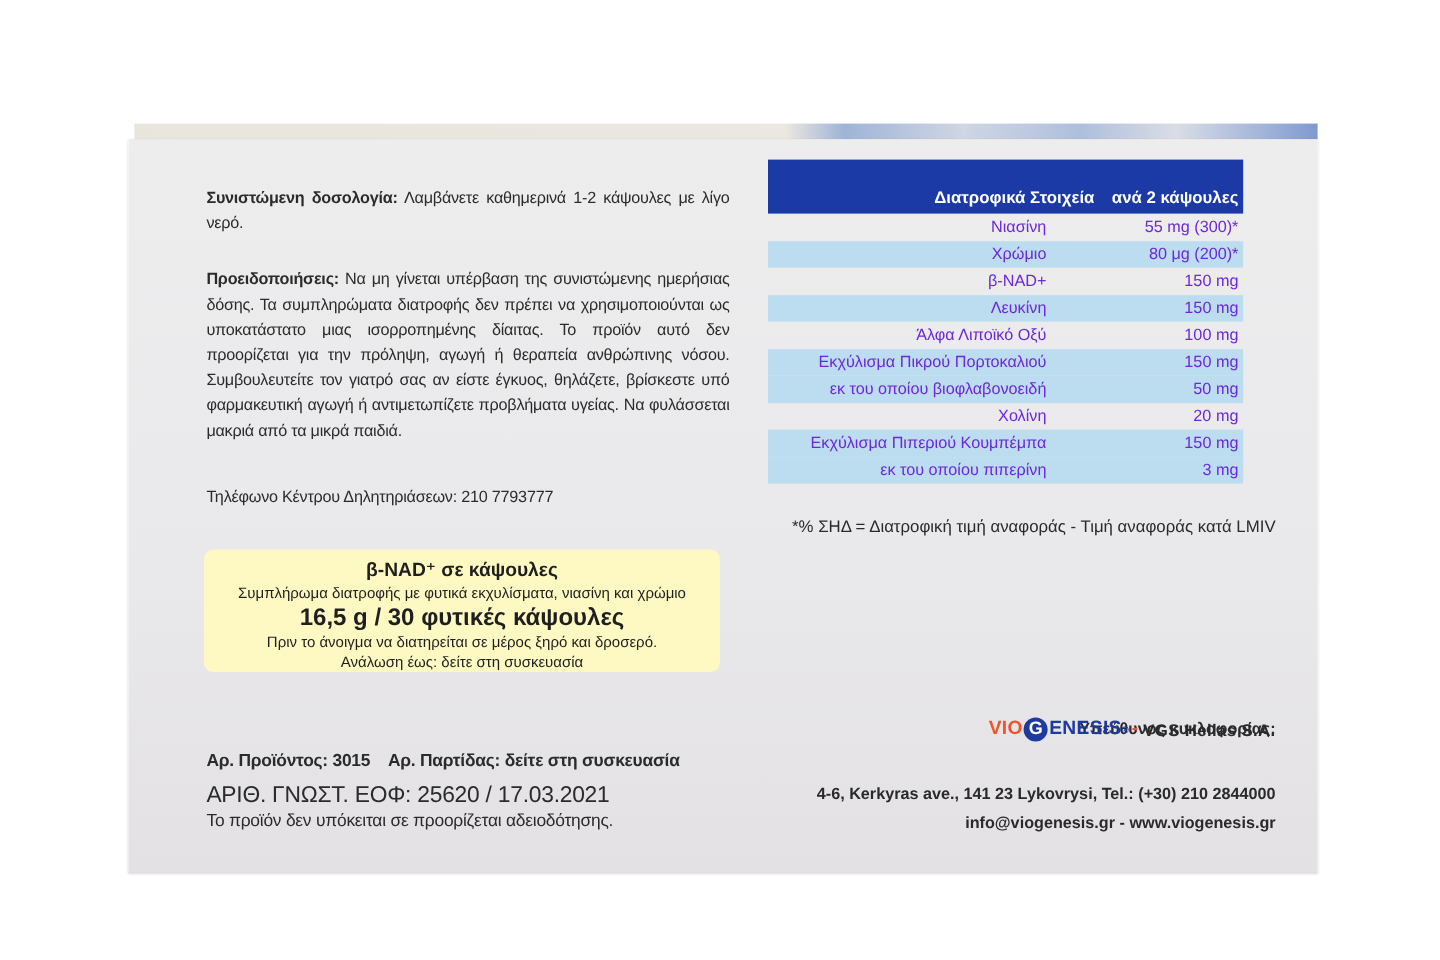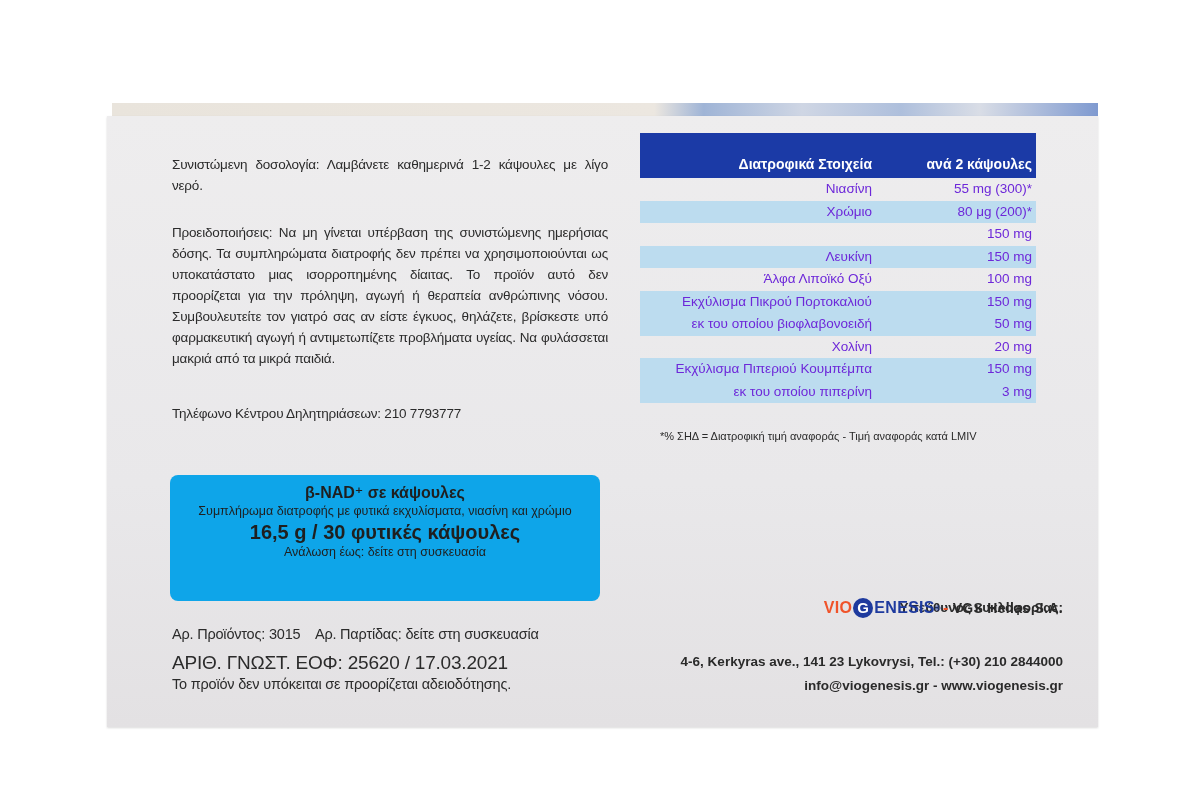--- a/index.html
+++ b/index.html
@@ -5,33 +5,33 @@
   html, body { margin: 0; padding: 0; }
   body { width: 1200px; height: 800px; background: #ffffff; position: relative; overflow: hidden;
          font-family: "Liberation Sans", "DejaVu Sans", sans-serif; color: #2a2a2a; }
   .box-top { position: absolute; left: 112px; top: 103px; width: 986px; height: 13px;
              background: linear-gradient(90deg, #e9e4dc 0%, #ece7e0 55%, #9fb4d6 60%, #cfd6e4 70%, #aebfdc 80%, #d9dde6 88%, #7f9ad0 100%);
              border-bottom: 1px solid #d7cfc2; }
   .box { position: absolute; left: 107px; top: 116px; width: 991px; height: 611px;
          background: linear-gradient(180deg, #eeedee 0%, #e9e8ea 60%, #e3e1e3 100%);
          box-shadow: 0 1px 2px rgba(0,0,0,0.15); }
   .txt { position: absolute; font-size: 13.5px; line-height: 21px; color: #2b2b2b; letter-spacing: -0.2px; }
-  .b { font-weight: normal; }
+  .b { font-weight: bold; }
   .left { left: 172px; width: 436px; text-align: justify; }
   .table { position: absolute; left: 640px; top: 133px; width: 396px; }
-  .thead { background: #1b3aa6; height: 45px; display: flex; align-items: flex-end; padding-bottom: 6px; box-sizing: border-box; color: #fff; font-weight: bold; font-size: 14px; }
+  .thead { background: #1b3aa6; height: 45px; display: flex; align-items: flex-end; padding-bottom: 6px; box-sizing: border-box; color: #fff; font-weight: bold; font-size: 14px; padding-left: 40px; }
   .thead .n { width: 232px; text-align: right; }
   .thead .v { flex: 1; text-align: right; padding-right: 4px; }
   .trow { display: flex; font-size: 13.5px; line-height: 22.5px; color: #6d28d9; }
   .trow.alt { background: #bcdcef; }
   .trow .n { width: 232px; text-align: right; }
   .trow .v { flex: 1; text-align: right; padding-right: 4px; }
-  .foot { position: absolute; left: 660px; top: 430px; font-size: 11px; color: #2a2a2a; }
-  .panel { position: absolute; left: 170px; top: 458px; width: 430px; height: 126px; background: #0ea5e9;
-           border-radius: 8px; text-align: center; color: #1f1f1f; margin-top: 17px; }
+  .foot { position: absolute; left: 660px; top: 430px; font-size: 14px; color: #2a2a2a; }
+  .panel { position: absolute; left: 170px; top: 458px; width: 430px; height: 102px; background: #fef9c3;
+           border-radius: 8px; text-align: center; color: #1f1f1f; }
   .panel .t1 { font-weight: bold; font-size: 16px; margin-top: 8px; line-height: 20px; }
   .panel .t2 { font-size: 12.5px; line-height: 17px; }
   .panel .t3 { font-weight: bold; font-size: 20px; line-height: 24px; }
   .panel .t4 { font-size: 12.5px; line-height: 17px; }
   .right-info { position: absolute; right: 137px; text-align: right; font-size: 13.5px; color: #2a2a2a; font-weight: bold; }
   .logo { display: inline-flex; align-items: center; font-weight: bold; font-size: 16px; letter-spacing: 0.3px; }
   .logo .vio { color: #f0532a; }
   .logo .g { display: inline-block; width: 20px; height: 20px; border-radius: 50%; background: #1e3a9e; color: #fff; text-align: center; line-height: 20px; font-size: 15px; margin: 0 1px; }
   .logo .gen { color: #1e3a9e; }
   .logo .reg { font-size: 8px; color: #1e3a9e; vertical-align: super; }
@@ -61,20 +61,21 @@
   </div>
   <div class="trow">
       <span class="n">Νιασίνη</span>
       <span class="v">55 mg (300)*</span>
     </div>
   <div class="trow alt">
       <span class="n">Χρώμιο</span>
       <span class="v">80 μg (200)*</span>
     </div>
   <div class="trow">
+      <span class="n">β-NAD+</span>
       <span class="v">150 mg</span>
     </div>
   <div class="trow alt">
       <span class="n">Λευκίνη</span>
       <span class="v">150 mg</span>
     </div>
   <div class="trow">
       <span class="n">Άλφα Λιποϊκό Οξύ</span>
       <span class="v">100 mg</span>
     </div>
@@ -99,20 +100,21 @@
       <span class="v">3 mg</span>
     </div>
 </div>
 
 <div class="foot">*% ΣΗΔ = Διατροφική τιμή αναφοράς - Τιμή αναφοράς κατά LMIV</div>
 
 <div class="panel">
   <div class="t1">β-NAD⁺ σε κάψουλες</div>
   <div class="t2">Συμπλήρωμα διατροφής με φυτικά εκχυλίσματα, νιασίνη και χρώμιο</div>
   <div class="t3">16,5 g / 30 φυτικές κάψουλες</div>
+  <div class="t4">Πριν το άνοιγμα να διατηρείται σε μέρος ξηρό και δροσερό.</div>
   <div class="t4">Ανάλωση έως: δείτε στη συσκευασία</div>
 </div>
 
 <div class="txt b" style="left:172px; top:624px; font-size:14.5px;">
   <span>Αρ. Προϊόντος: 3015</span>&nbsp;&nbsp;&nbsp;
   <span>Αρ. Παρτίδας: δείτε στη συσκευασία</span>
 </div>
 <div class="txt" style="left:172px; top:652px; font-size:19px;">ΑΡΙΘ. ΓΝΩΣΤ. ΕΟΦ: 25620 / 17.03.2021</div>
 <div class="txt" style="left:172px; top:674px; font-size:14.5px;">Το προϊόν δεν υπόκειται σε προορίζεται αδειοδότησης.</div>
 

